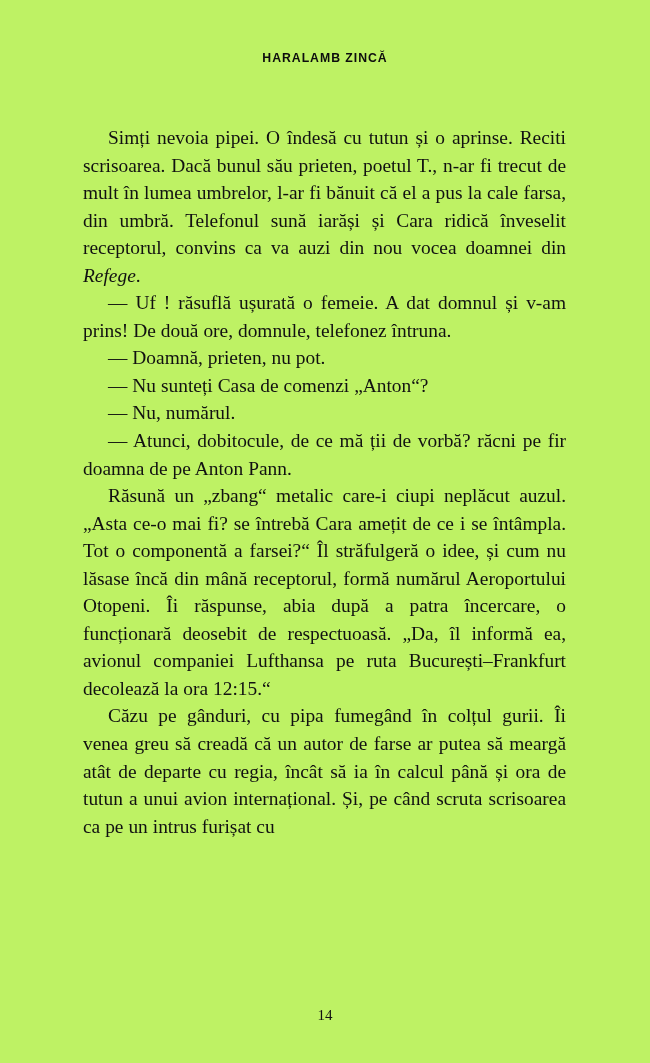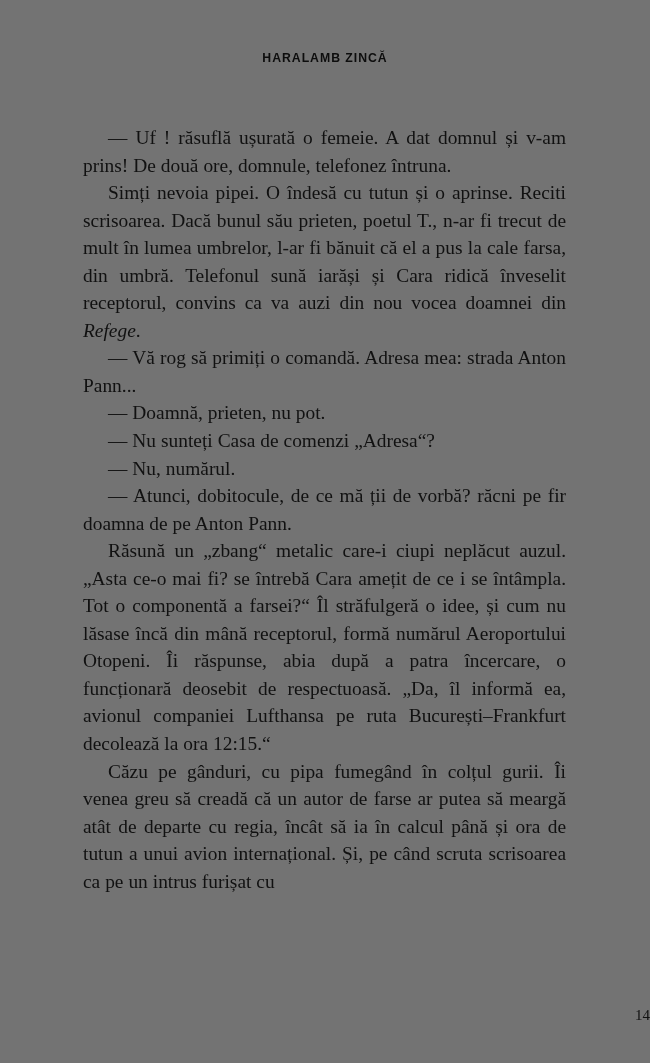--- a/index.html
+++ b/index.html
@@ -12,21 +12,21 @@
     height: 1063px;
     position: relative;
     font-family: "Liberation Serif", "DejaVu Serif", serif;
     color: #111111;
     overflow: hidden;
   }
 
   .page {
     position: absolute;
     inset: 0;
-    background: #737373;
+    background: #bef264;
   }
 
   
   .running-head {
     position: absolute;
     top: 50px;
     left: 0;
     right: 0;
     text-align: center;
     font-family: "Liberation Sans", "DejaVu Sans", sans-serif;
@@ -72,45 +72,44 @@
   i, .ital {
     font-style: italic;
   }
 
   
   .folio {
     position: absolute;
     top: 1006px;
     left: 0;
     right: 0;
-    text-align: right;
+    text-align: center;
     font-size: 15px;
     line-height: 18px;
     color: #111111;
   }
 </style>
 </head>
 <body>
 
 <div class="page">
 
   <div class="running-head">HARALAMB ZINCĂ</div>
 
   <div class="textblock">
 
+    <p class="para"><span>Simți nevoia pipei. O îndesă cu tutun și o aprinse. Reciti scrisoarea. Dacă bunul său prieten, poetul T., n-ar fi trecut de mult în lumea umbrelor, l-ar fi bănuit că el a pus la cale farsa, din umbră. Telefonul sună iarăși și Cara ridică înveselit receptorul, convins ca va auzi din nou vocea doamnei din </span><i>Refege</i><span>.</span></p>
+
     <p class="para dialogue">— Uf ! răsuflă ușurată o femeie. A dat domnul și v-am prins! De două ore, domnule, telefonez întruna.</p>
 
-    <p class="para"><span>Simți nevoia pipei. O îndesă cu tutun și o aprinse. Reciti scrisoarea. Dacă bunul său prieten, poetul T., n-ar fi trecut de mult în lumea umbrelor, l-ar fi bănuit că el a pus la cale farsa, din umbră. Telefonul sună iarăși și Cara ridică înveselit receptorul, convins ca va auzi din nou vocea doamnei din </span><i>Refege</i><span>.</span></p>
 
-
-    <p class="para dialogue">— Vă rog să primiți o comandă. Adresa mea: strada Anton Pann...</p>
 
     <p class="para dialogue">— Doamnă, prieten, nu pot.</p>
 
-    <p class="para dialogue">— Nu sunteți Casa de comenzi „Adresa“?</p>
+    <p class="para dialogue">— Nu sunteți Casa de comenzi „Anton“?</p>
 
     <p class="para dialogue">— Nu, numărul.</p>
 
     <p class="para dialogue">— Atunci, dobitocule, de ce mă ții de vorbă? răcni pe fir doamna de pe Anton Pann.</p>
 
     <p class="para">Răsună un „zbang“ metalic care-i ciupi neplăcut auzul. „Asta ce-o mai fi? se întrebă Cara amețit de ce i se întâmpla. Tot o componentă a farsei?“ Îl străfulgeră o idee, și cum nu lăsase încă din mână receptorul, formă numărul Aeroportului Otopeni. Îi răspunse, abia după a patra încercare, o funcționară deosebit de respectuoasă. „Da, îl informă ea, avionul companiei Lufthansa pe ruta București–Frankfurt decolează la ora 12:15.“</p>
 
     <p class="para">Căzu pe gânduri, cu pipa fumegând în colțul gurii. Îi venea greu să creadă că un autor de farse ar putea să meargă atât de departe cu regia, încât să ia în calcul până și ora de tutun a unui avion internațional. Și, pe când scruta scrisoarea ca pe un intrus furișat cu</p>
 
   </div>

